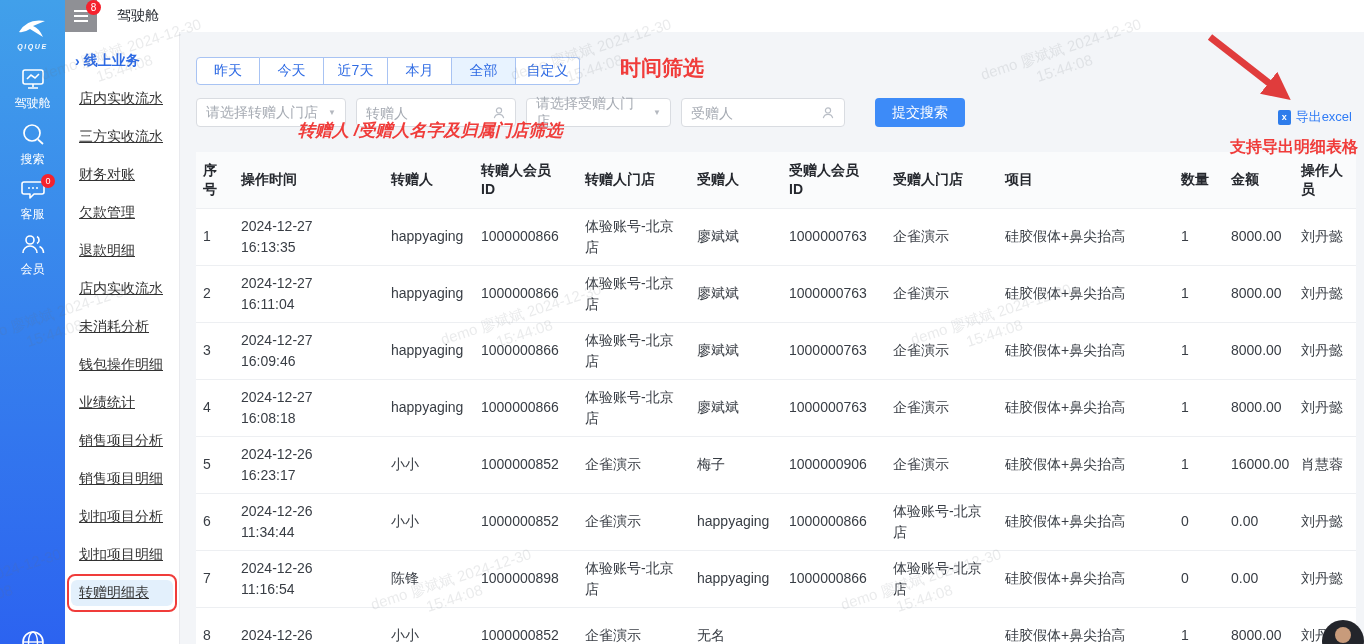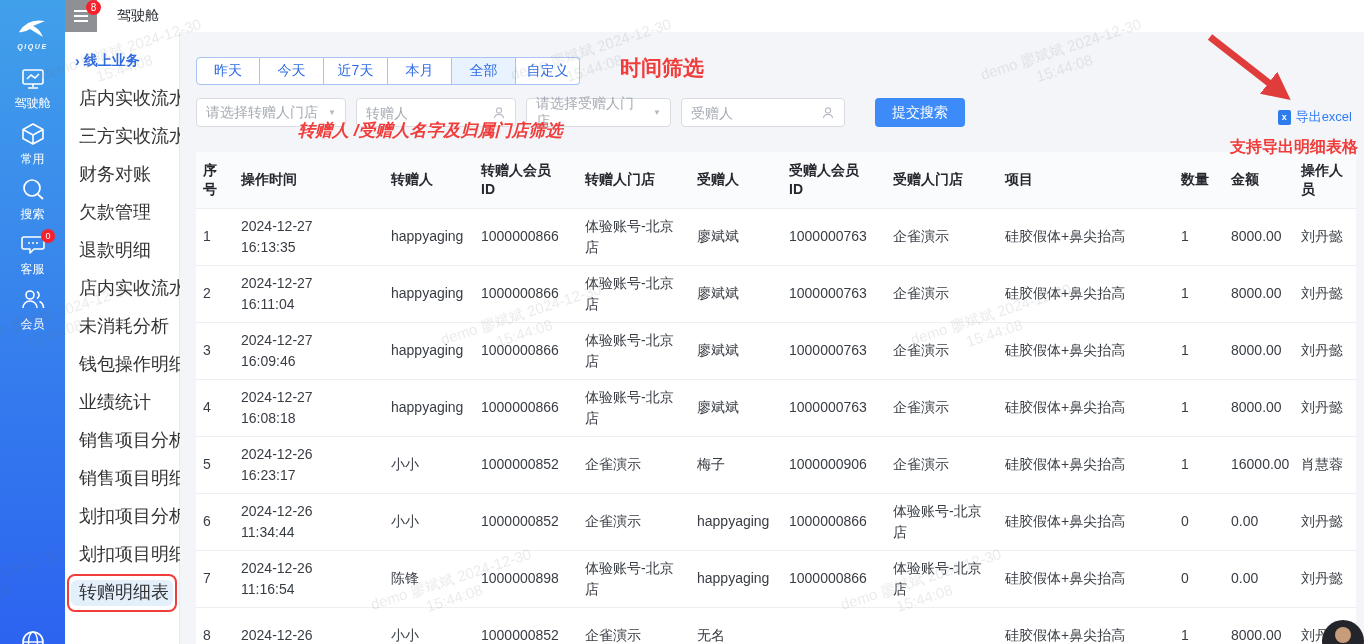--- a/index.html
+++ b/index.html
@@ -33,21 +33,21 @@
   .hamburger i{display:block;width:14px;height:2px;background:#fff;}
   .topbar-badge{position:absolute;left:21px;top:0px;min-width:15px;height:15px;border-radius:8px;background:var(--badge_red);color:#fff;font-size:10px;display:flex;align-items:center;justify-content:center;z-index:3;padding:0 3px;}
   .tab{display:flex;align-items:center;padding:0 20px;font-size:14px;color:#2B2F36;cursor:pointer;}
   .tab.active{color:var(--accent);border-bottom:3px solid var(--accent);gap:9px;padding:0 16px;font-weight:bold;}
   .tab .tclose{color:#C0C4CC;font-size:15px;line-height:1;cursor:pointer;}
   .lower{flex:1;display:flex;min-height:0;}
 
   
   .submenu{width:115px;flex:0 0 115px;background:#fff;border-right:1px solid #E9EAEE;padding:20px 0 0 0;}
   .m-group{font-size:14px;font-weight:bold;color:var(--date_blue);padding-left:10px;margin-bottom:16px;display:flex;gap:4px;align-items:center;cursor:pointer;}
-  .m-item{height:26px;margin:0 6px 12px 6px;display:flex;padding-left:8px;font-size:18px;color:#333;cursor:pointer;border-radius:6px;position:relative;white-space:nowrap;}
+  .m-item{height:26px;margin:0 6px 12px 6px;display:flex;align-items:center;padding-left:8px;font-size:14px;color:#333;cursor:pointer;border-radius:6px;position:relative;white-space:nowrap;text-decoration:underline;}
   .m-item.selected{background:var(--selected_menu_bg);}
   .m-item.selected::after{content:'';position:absolute;left:-4px;right:-4px;top:-6px;bottom:-6px;border:2.5px solid var(--annotation_red);border-radius:8px;pointer-events:none;}
 
   
   .content{flex:1;position:relative;background:var(--content_bg);overflow:hidden;padding:16px 8px 0 16px;}
   .row1{margin-top:9px;display:flex;align-items:center;height:28px;}
   .btn-group{display:inline-flex;}
   .btn-group button{height:28px;min-width:64px;padding:0 10px;background:#fff;border:1px solid #A8C3F3;border-left:none;color:var(--date_blue);font-size:14px;cursor:pointer;font-family:inherit;}
   .btn-group button:first-of-type{border-left:1px solid #A8C3F3;border-radius:4px 0 0 4px;}
   .btn-group button:last-of-type{border-radius:0 4px 4px 0;}
@@ -99,26 +99,20 @@
       <div class="logo-qique">QIQUE</div>
     </div>
     <nav class="snav">
       <div class="s-item">
         <svg width="26" height="24" viewBox="0 0 26 24">
           <rect x="3" y="3" width="20" height="14" rx="2" fill="none" stroke="#fff" stroke-width="1.6"></rect>
           <polyline points="7,12 11,8 15,11 19,7" fill="none" stroke="#fff" stroke-width="1.6"></polyline>
           <path d="M13 17v3 M8 21h10" stroke="#fff" stroke-width="1.6" fill="none"></path>
         </svg>
         <div class="s-label">驾驶舱</div>
-      </div>
-      <div class="s-item">
-        <svg width="26" height="26" viewBox="0 0 26 26">
-          <path d="M13 3 L23 8.5 L13 14 L3 8.5 Z M3 8.5 V17.5 L13 23 L23 17.5 V8.5 M13 14 V23" fill="none" stroke="#fff" stroke-width="1.6" stroke-linejoin="round"></path>
-        </svg>
-        <div class="s-label">常用</div>
       </div>
       <div class="s-item">
         <svg width="26" height="26" viewBox="0 0 26 26">
           <circle cx="12" cy="12" r="8" fill="none" stroke="#fff" stroke-width="1.7"></circle>
           <line x1="18" y1="18.5" x2="23" y2="23" stroke="#fff" stroke-width="1.7"></line>
         </svg>
         <div class="s-label">搜索</div>
       </div>
       <div class="s-item">
         <svg width="26" height="25" viewBox="0 0 26 25">

